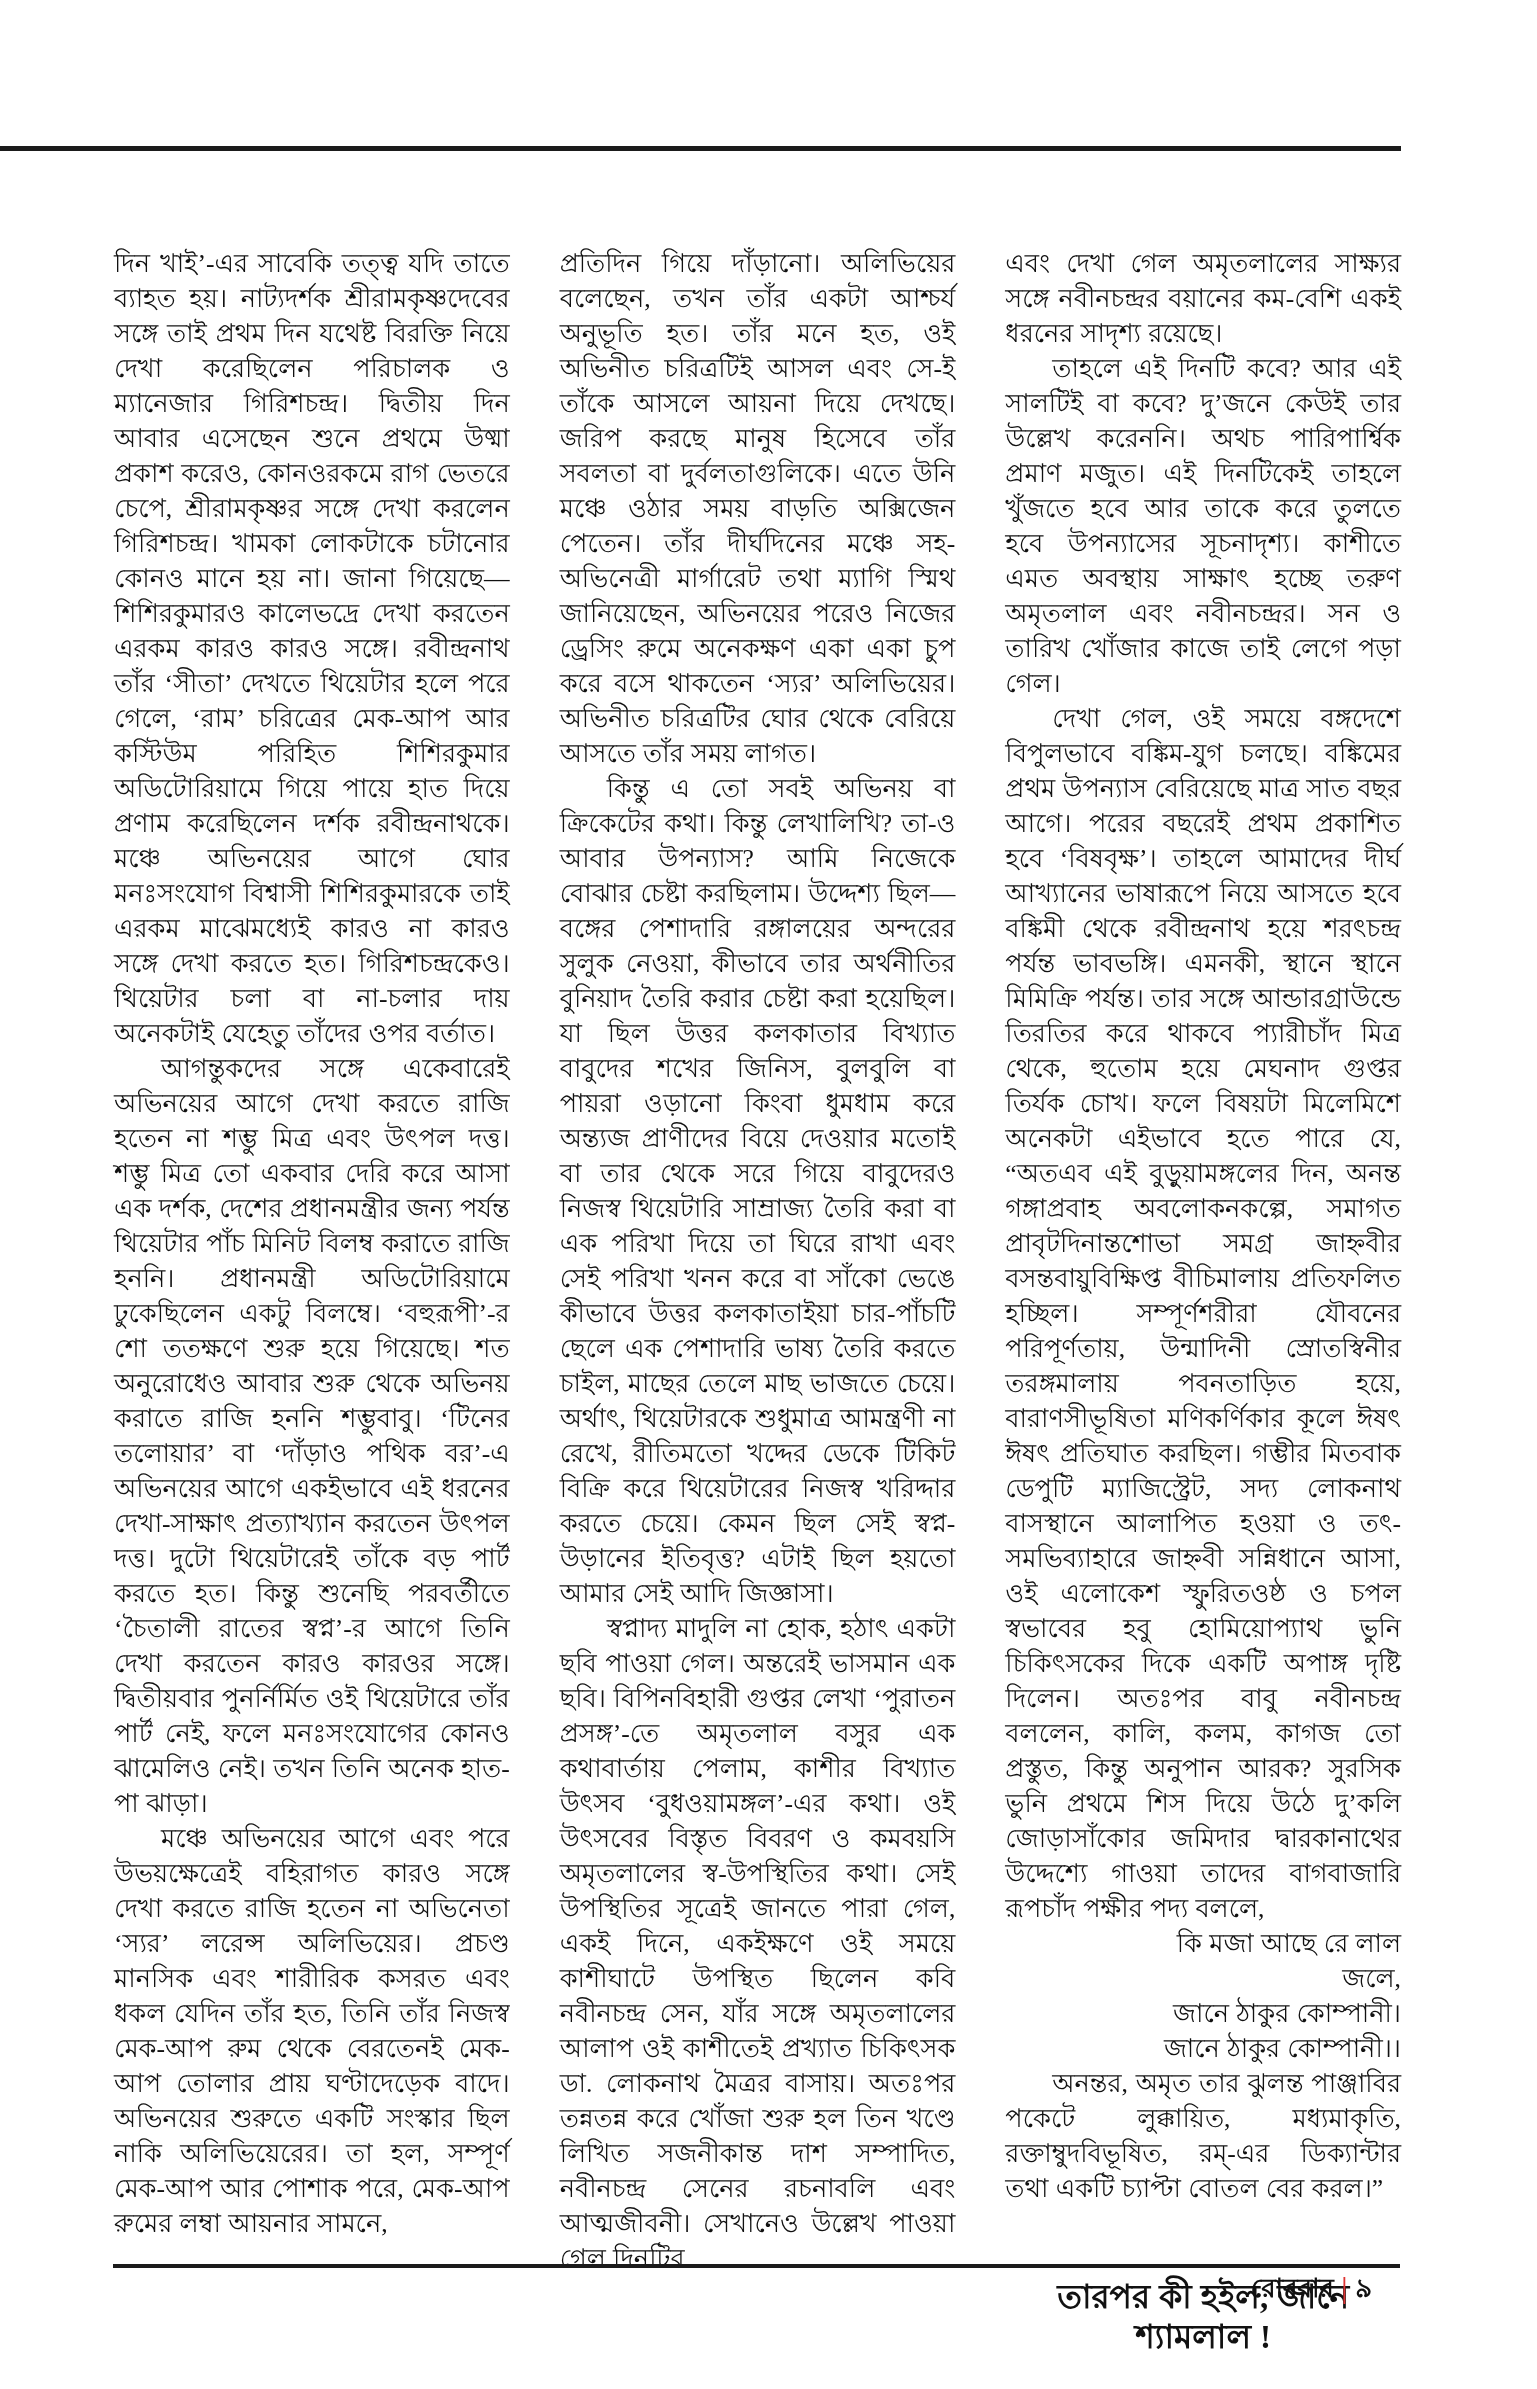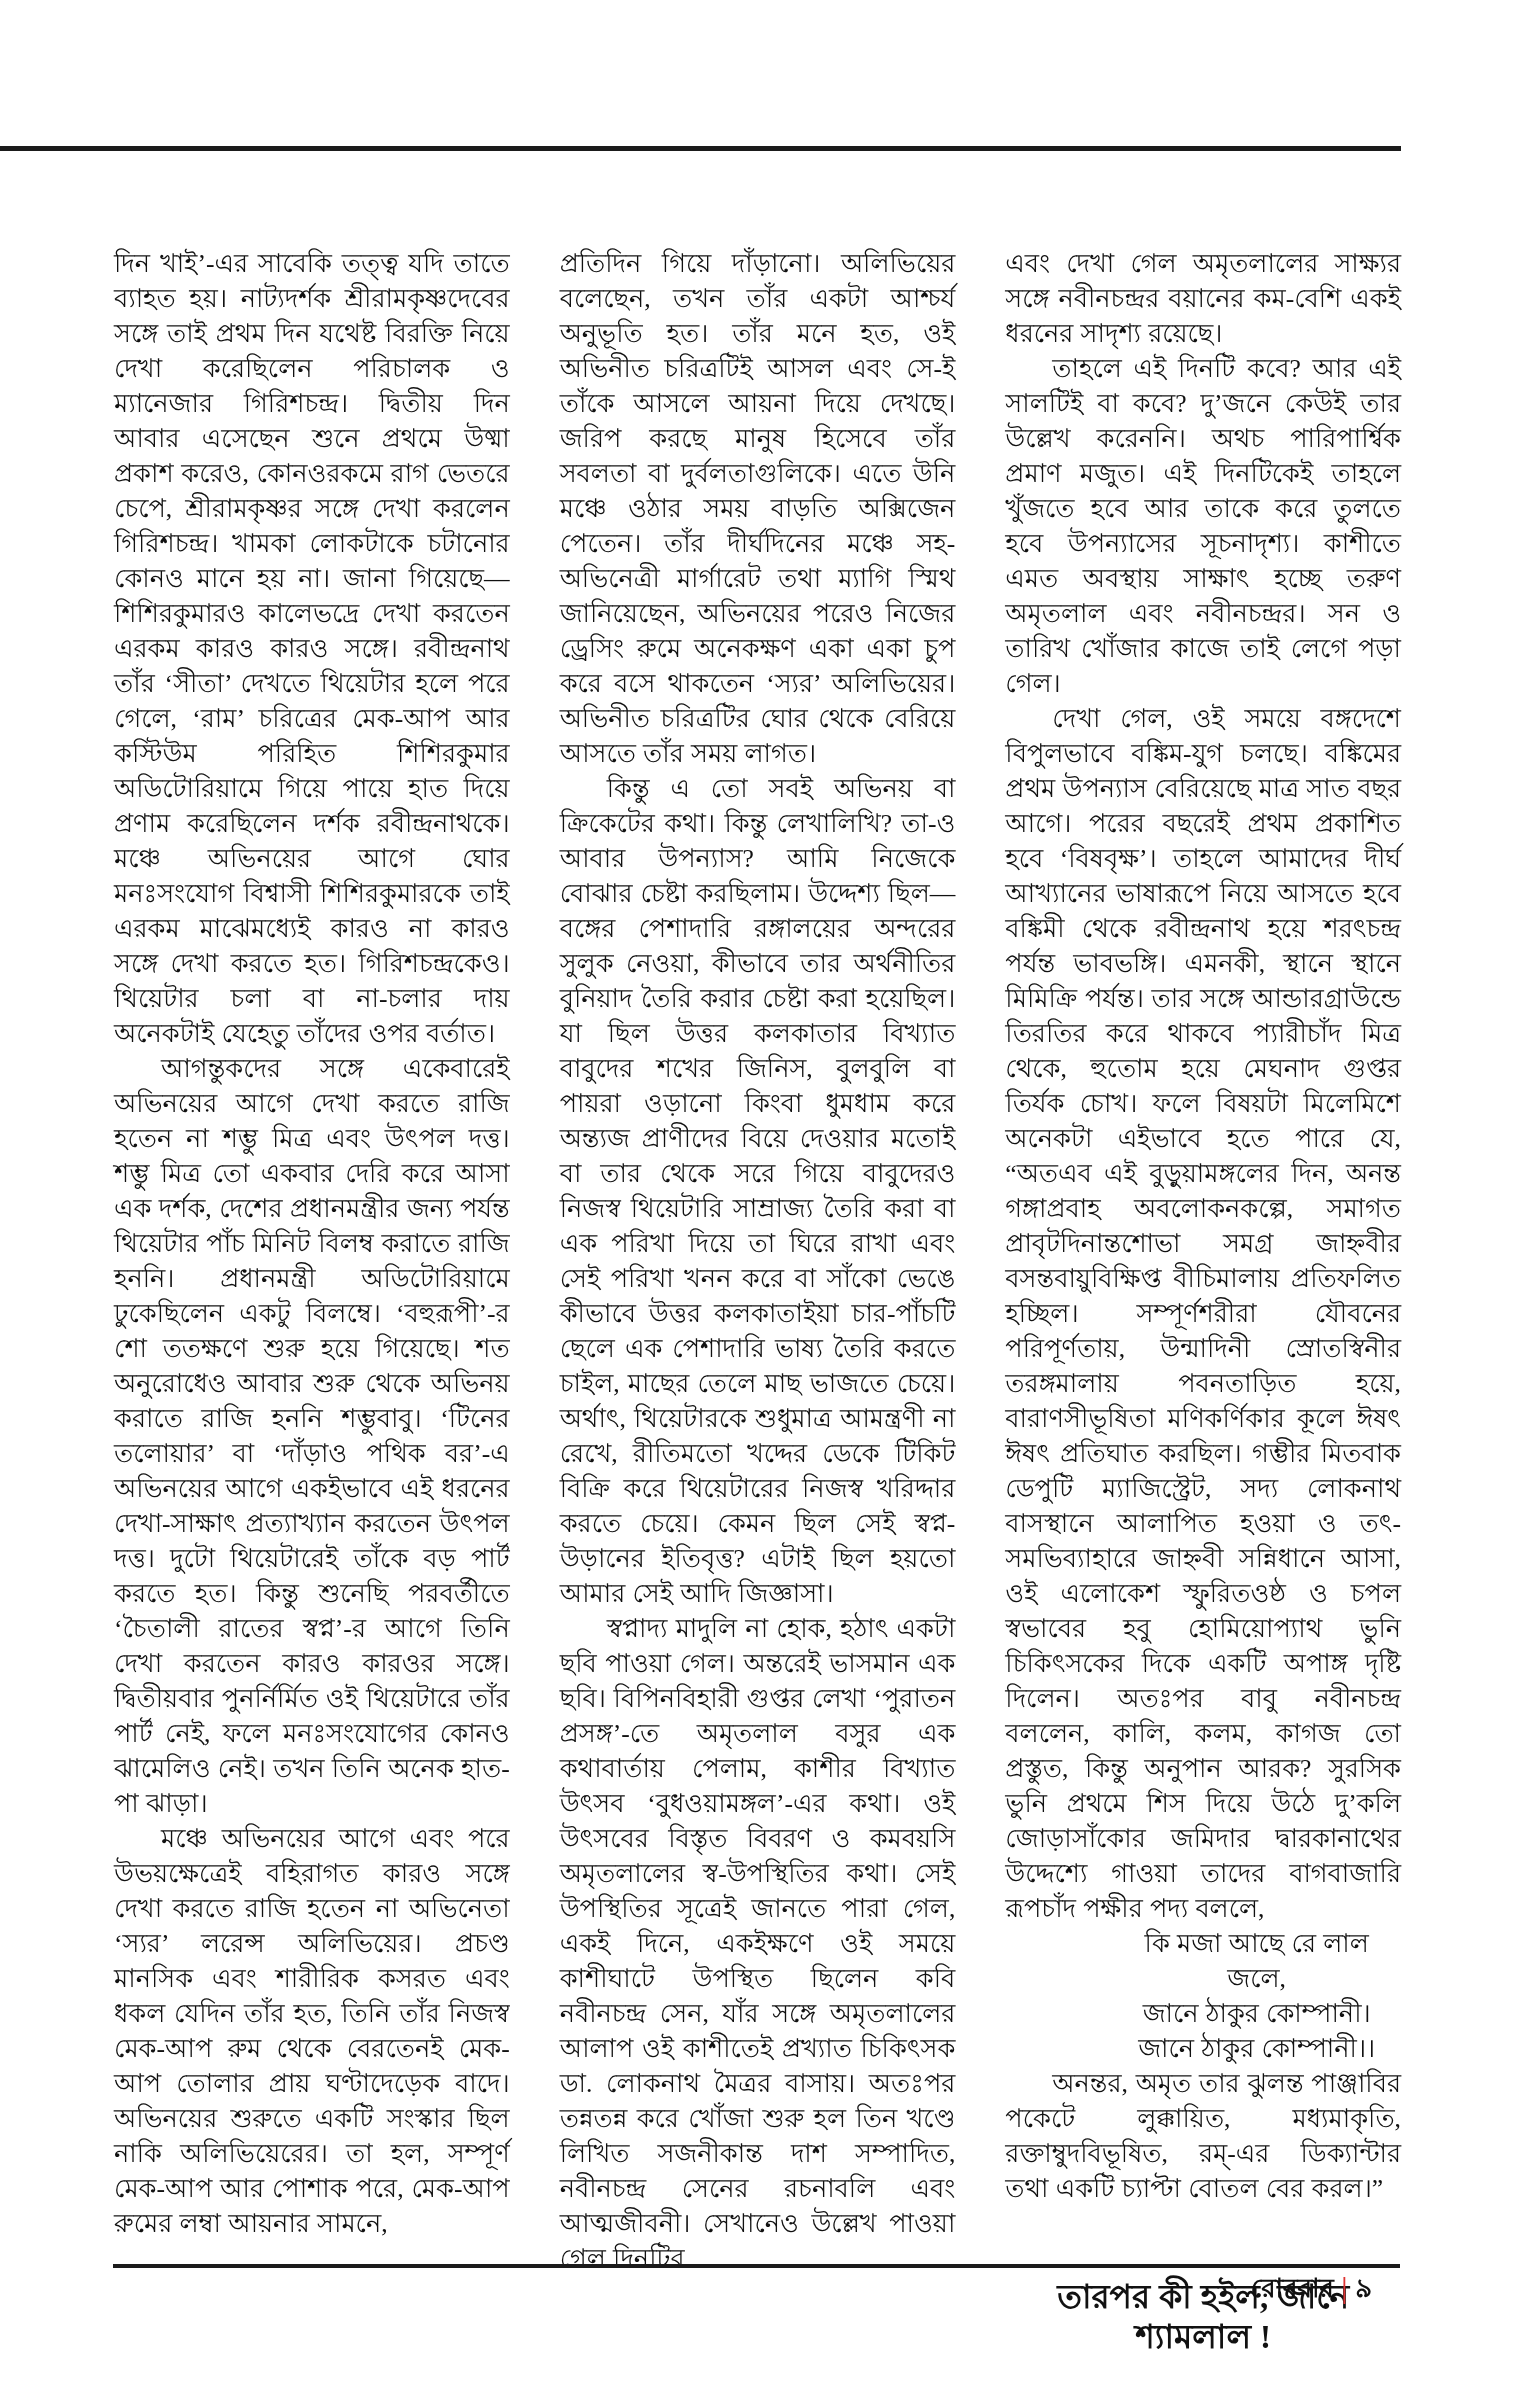--- a/index.html
+++ b/index.html
@@ -25,21 +25,21 @@
   .col p{
     margin:0;
     font-size:25.6px;
     line-height:35px;
     text-align:justify;
     word-spacing:0.8px;
   }
   .col p.indent{text-indent:47px;}
   .col p.verse{
     margin-left:107px;
-    text-align:center;
+    text-align:right;
     text-indent:0;
   }
   .col p.closing{
     margin-top:71px;
     font-size:33px;
     font-weight:bold;
     text-align:center;
     text-indent:0;
     line-height:40px;
   }

